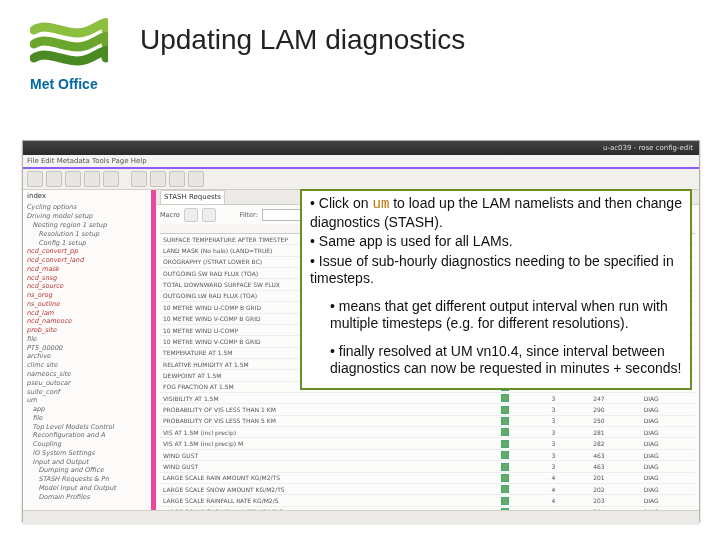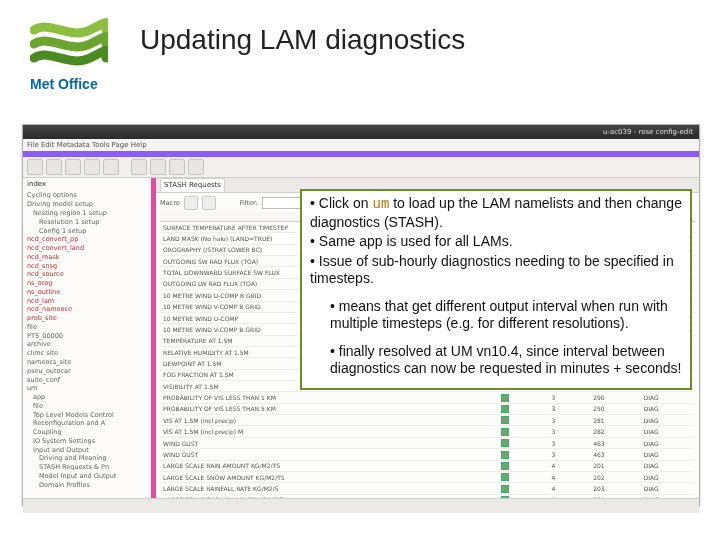--- a/index.html
+++ b/index.html
@@ -42,21 +42,21 @@
   }
   .title {
     font-size: 28px;
     color: #222;
     margin-top: 6px;
   }
 
   .app-mock {
     position: absolute;
     left: 22px;
-    top: 124px;
+    top: 140px;
     width: 676px;
     height: 380px;
     background: #eceae7;
     border: 1px solid #b5b0aa;
     box-shadow: 0 1px 2px rgba(0,0,0,0.25);
     font-family: "DejaVu Sans", Arial, sans-serif;
     font-size: 7px;
     color: #555;
   }
   .titlebar {
@@ -65,21 +65,21 @@
     color: #ddd;
     font-size: 7px;
     line-height: 14px;
     padding: 0 6px;
     display:flex;
     justify-content: space-between;
   }
   .menubar {
     height: 12px;
     background: #f5f4f2;
-    border-bottom:6px solid #8b5cf6;
+    border-bottom:2px solid #8b5cf6;
     font-size:7px;
     color:#555;
     padding: 0 4px;
     line-height:12px;
   }
   .toolbar {
     height: 20px;
     background: #f2f0ed;
     border-bottom:1px solid #d2cec8;
     display:flex;
@@ -101,21 +101,21 @@
     width: 120px;
     background:#fcfbfa;
     border-right:5px solid #ec4899;
     padding: 2px 4px;
     font-size:6.5px;
     color:#666;
     overflow:hidden;
     line-height:1.35;
   }
   .tree .hdr { color:#333; font-size:7px; margin-bottom:2px;}
-  .tree .item { white-space:nowrap; overflow:hidden; text-overflow:ellipsis; }
+  .tree .item { white-space:nowrap; overflow:hidden; text-overflow:ellipsis;font-style:italic; }
   .tree .red { color:#b33; }
   .tree .ind1 { padding-left:6px; }
   .tree .ind2 { padding-left:12px; }
   .main {
     flex:1;
     background:#fcfcfb;
     display:flex;
     flex-direction:column;
     overflow:hidden;
   }
@@ -275,21 +275,21 @@
             <div class="item ">pseu_outocar</div>
             <div class="item ">suite_conf</div>
             <div class="item ">um</div>
             <div class="item ind1">app</div>
             <div class="item ind1">file</div>
             <div class="item ind1">Top Level Models Control</div>
             <div class="item ind1">Reconfiguration and A</div>
             <div class="item ind1">Coupling</div>
             <div class="item ind1">IO System Settings</div>
             <div class="item ind1">Input and Output</div>
-            <div class="item ind2">Driving and Meaning</div>
+            <div class="item ind2">Dumping and Office</div>
             <div class="item ind2">STASH Requests &amp; Pn</div>
             <div class="item ind2">Model Input and Output</div>
             <div class="item ind2">Domain Profiles</div>
           </div>
       </div>
       <div class="main">
         <div class="tabbar">
           <div class="tab">STASH Requests</div>
         </div>
         <div class="main-inner">

